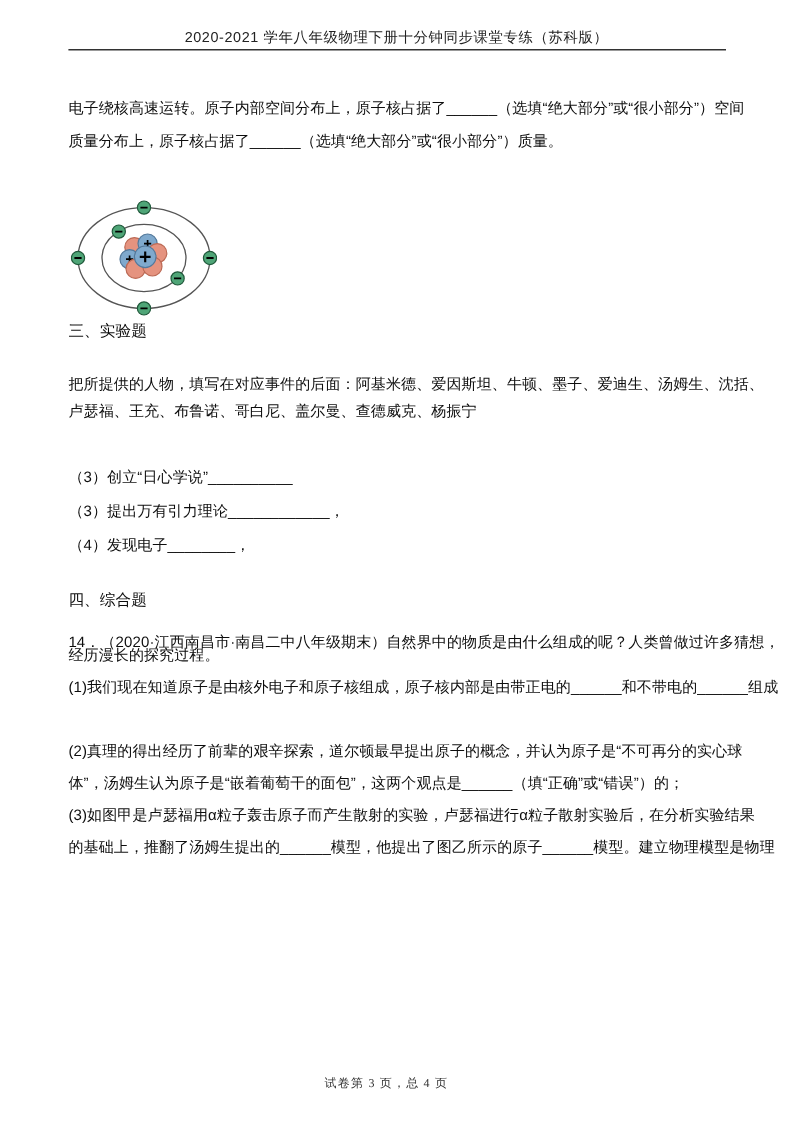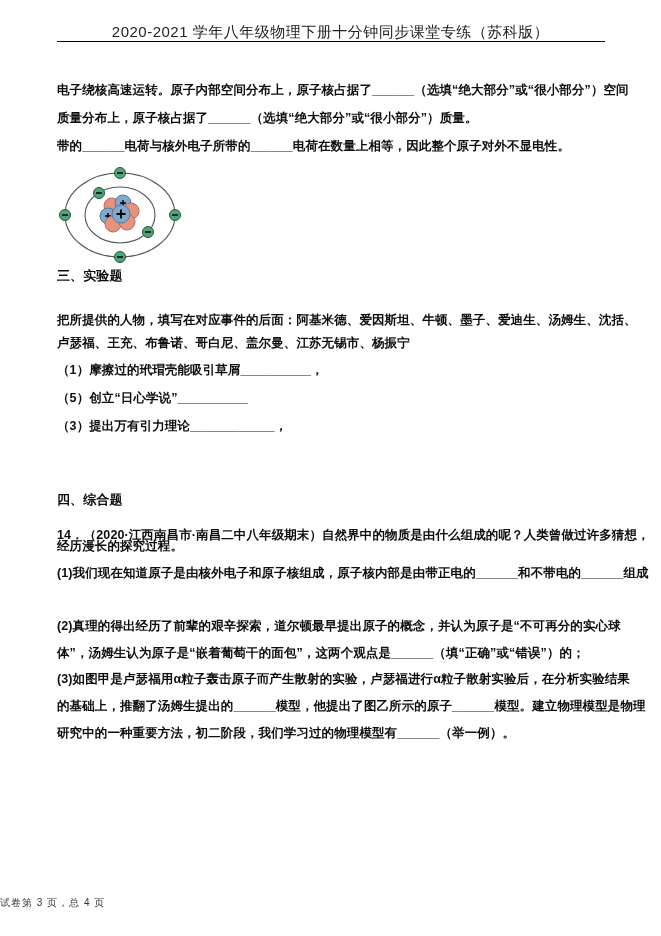--- a/index.html
+++ b/index.html
@@ -12,57 +12,57 @@
     overflow: hidden;
   }
   .page {
     position: absolute; inset: 0;
     width: 661px; height: 936px;
     background: #ffffff;
   }
   .header-title {
     position: absolute; top: 23px; left: 0; width: 661px;
     text-align: center;
-    font-size: 15px; font-weight: 400; color: #222;
+    font-size: 12px; font-weight: 400; color: #222;
     letter-spacing: 0.5px;
   }
   .header-rule {
     position: absolute; top: 41px; left: 57px; width: 548px;
     border-top: 1.6px solid #000;
   }
   .line {
     position: absolute; left: 57px;
-    font-size: 12.5px; font-weight: 700;
+    font-size: 12.5px; font-weight: 400;
     white-space: nowrap;
     letter-spacing: 0.1px;
     color: #0d0d0d;
   }
   .section-title { font-size: 13px; }
   .atom-wrap {
     position: absolute; top: 164px; left: 59px;
     width: 122px; height: 100px;
   }
   .footer-text {
     position: absolute; top: 896px; left: 0; width: 644px;
-    text-align: left;
+    text-align: center;
     font-size: 10px; font-weight: 400; color: #333;
     letter-spacing: 1px;
+    font-family: Liberation Serif, serif;
   }
 </style>
 </head>
 <body>
 
 <div class="page">
 
   <div class="header-title">2020-2021 学年八年级物理下册十分钟同步课堂专练（苏科版）</div>
   <div class="header-rule"></div>
 
   <div class="line" style="top:82px">电子绕核高速运转。原子内部空间分布上，原子核占据了______（选填“绝大部分”或“很小部分”）空间</div>
   <div class="line" style="top:110px">质量分布上，原子核占据了______（选填“绝大部分”或“很小部分”）质量。</div>
-  <div class="line" style="top:138px">带的______电荷与核外电子所带的______电荷在数量上相等，因此整个原子对外不显电性。</div>
 
   <div class="atom-wrap">
     <svg width="122" height="100" viewBox="0 0 122 100">
 
       <ellipse cx="61" cy="51" rx="55" ry="42" fill="none" stroke="#555" stroke-width="1.1"></ellipse>
       <ellipse cx="61" cy="51" rx="35" ry="28" fill="none" stroke="#555" stroke-width="1.1"></ellipse>
 
       <g>
         <circle cx="53" cy="42" r="8" fill="#E5937F" stroke="#BC6A55" stroke-width="1"></circle>
         <circle cx="64" cy="39" r="8" fill="#7FA9CD" stroke="#54799B" stroke-width="1"></circle>
@@ -89,34 +89,33 @@
         <circle cx="40" cy="29" r="5.5" fill="#4FA577" stroke="#20593B" stroke-width="1"></circle>
         <path d="M37 29 h6" stroke="#000" stroke-width="1.5"></path>
         <circle cx="89" cy="68" r="5.5" fill="#4FA577" stroke="#20593B" stroke-width="1"></circle>
         <path d="M86 68 h6" stroke="#000" stroke-width="1.5"></path>
       </g>
     </svg>
   </div>
 
   <div class="line section-title" style="top:267px">三、实验题</div>
   <div class="line" style="top:312px">把所提供的人物，填写在对应事件的后面：阿基米德、爱因斯坦、牛顿、墨子、爱迪生、汤姆生、沈括、</div>
-  <div class="line" style="top:335px">卢瑟福、王充、布鲁诺、哥白尼、盖尔曼、江苏无锡市、杨振宁</div>
+  <div class="line" style="top:335px">卢瑟福、王充、布鲁诺、哥白尼、盖尔曼、查德威克、杨振宁</div>
 
-  <div class="line" style="top:362px">（1）摩擦过的玳瑁壳能吸引草屑__________，</div>
-  <div class="line" style="top:390px">（5）创立“日心学说”__________</div>
+  <div class="line" style="top:390px">（3）创立“日心学说”__________</div>
   <div class="line" style="top:418px">（3）提出万有引力理论____________，</div>
+  <div class="line" style="top:446px">（4）发现电子________，</div>
 
   <div class="line section-title" style="top:491px">四、综合题</div>
   <div class="line" style="top:527px">14．（2020·江西南昌市·南昌二中八年级期末）自然界中的物质是由什么组成的呢？人类曾做过许多猜想，</div>
   <div class="line" style="top:538px">经历漫长的探究过程。</div>
 
   <div class="line" style="top:565px">(1)我们现在知道原子是由核外电子和原子核组成，原子核内部是由带正电的______和不带电的______组成</div>
 
   <div class="line" style="top:618px">(2)真理的得出经历了前辈的艰辛探索，道尔顿最早提出原子的概念，并认为原子是“不可再分的实心球</div>
   <div class="line" style="top:645px">体”，汤姆生认为原子是“嵌着葡萄干的面包”，这两个观点是______（填“正确”或“错误”）的；</div>
 
   <div class="line" style="top:671px">(3)如图甲是卢瑟福用α粒子轰击原子而产生散射的实验，卢瑟福进行α粒子散射实验后，在分析实验结果</div>
   <div class="line" style="top:698px">的基础上，推翻了汤姆生提出的______模型，他提出了图乙所示的原子______模型。建立物理模型是物理</div>
-  <div class="line" style="top:725px">研究中的一种重要方法，初二阶段，我们学习过的物理模型有______（举一例）。</div>
 
   <div class="footer-text">试卷第 3 页，总 4 页</div>
 
 </div>
 
 </body></html>

